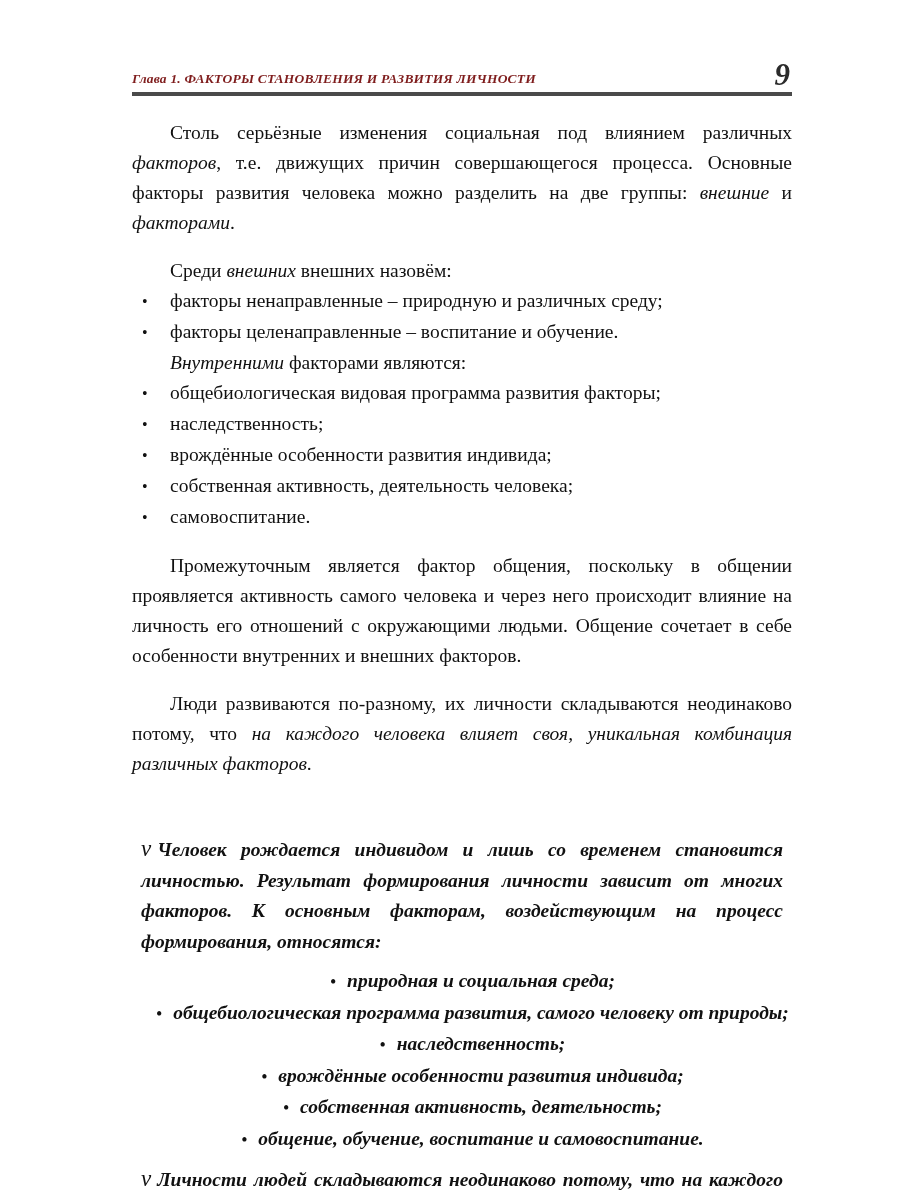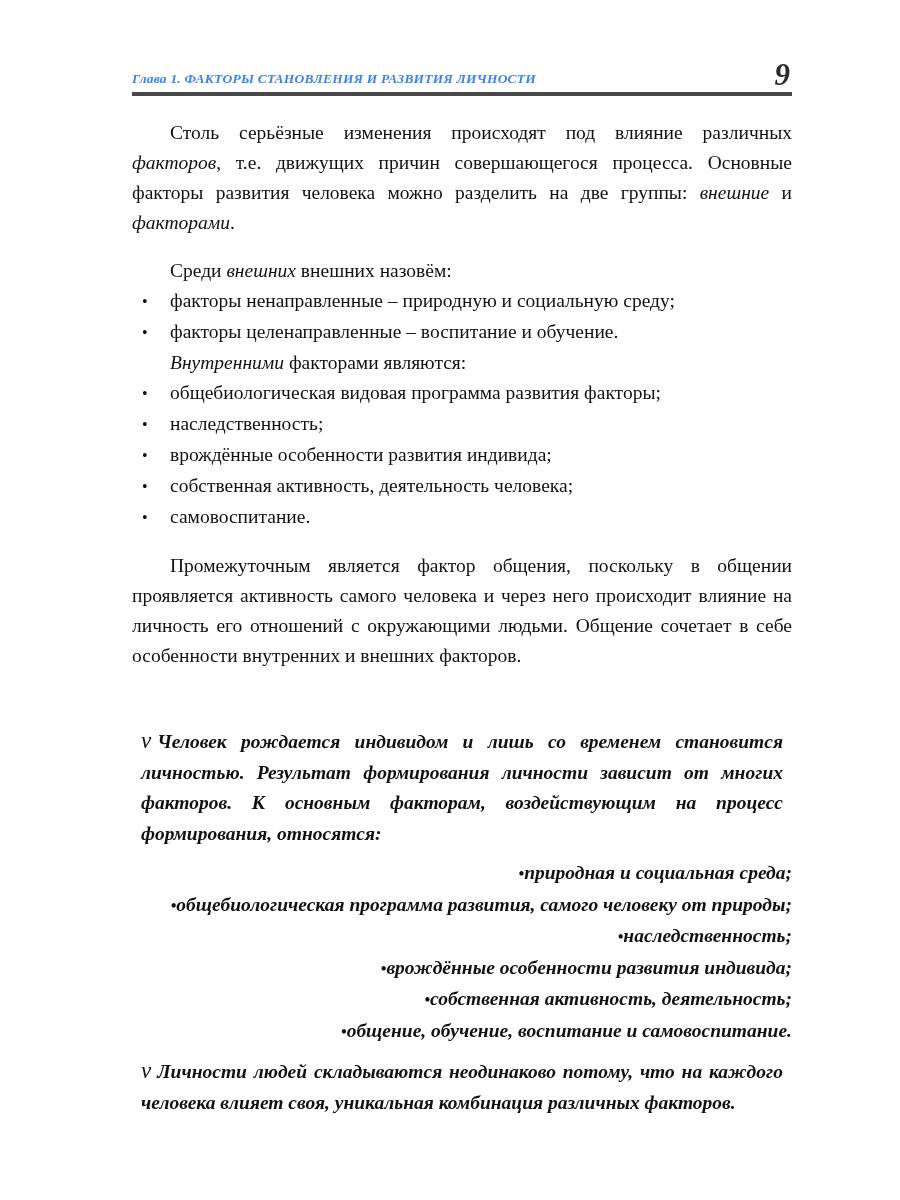--- a/index.html
+++ b/index.html
@@ -29,21 +29,21 @@
     height: 38px;
   }
   .chapter-title {
     font-family: "Liberation Serif", serif;
     font-style: italic;
     font-weight: bold;
     font-size: 13.5px;
     letter-spacing: 0.2px;
     text-transform: none;
     white-space: nowrap;
-    color: #3b82f6;
+    color: #7f1d1d;
     padding-bottom: 3px;
   }
   .folio {
     font-family: "Liberation Serif", serif;
     font-style: italic;
     font-weight: bold;
     font-size: 31px;
     line-height: 1;
     color: #2b2b2b;
     padding-right: 2px;
@@ -119,21 +119,21 @@
     display: inline-block;
   }
   .summary ul {
     list-style: none;
     margin: 0;
     padding: 0;
   }
   .summary ul li {
     padding-left: 38px;
     text-indent: -14px;
-    text-align: right;
+    text-align: center;
   }
   .summary ul li::before {
     content: "•";
     display: inline-block;
     width: 14px;
     font-size: 16px;
     font-weight: bold;
   }
 </style>
 </head>
@@ -142,43 +142,44 @@
 <div class="page">
 
   <div class="header-row">
     <div class="chapter-title">Глава 1. ФАКТОРЫ СТАНОВЛЕНИЯ И РАЗВИТИЯ ЛИЧНОСТИ</div>
     <div class="folio">9</div>
   </div>
   <div class="rule"></div>
 
   <div class="body">
 
-    <p class="para"><span>Столь серьёзные изменения происходят под влияние различ­ных </span><span class="it">факторов</span><span>, т.е. движущих причин совершающегося процесса. Основные факторы развития человека можно разделить на две группы: </span><span class="it">внешние</span><span> и </span><span class="it">факторами</span><span>.</span></p>
+    <p class="para"><span>Столь серьёзные изменения социальная под влиянием различ­ных </span><span class="it">факторов</span><span>, т.е. движущих причин совершающегося процесса. Основные факторы развития человека можно разделить на две группы: </span><span class="it">внешние</span><span> и </span><span class="it">факторами</span><span>.</span></p>
 
     <p class="lead-in"><span>Среди </span><span class="it">внешних</span><span> внешних назовём:</span></p>
 
     <ul class="bullets">
-      <li>факторы ненаправленные – природную и социальную среду;</li>
+      <li>факторы ненаправленные – природную и различных среду;</li>
       <li>факторы целенаправленные – воспитание и обучение.</li>
     </ul>
 
     <p class="sublead"><span class="it">Внутренними</span><span> факторами являются:</span></p>
 
     <ul class="bullets">
       <li>общебиологическая видовая программа развития факторы;</li>
       <li>наследственность;</li>
       <li>врождённые особенности развития индивида;</li>
       <li>собственная активность, деятельность человека;</li>
       <li>самовоспитание.</li>
     </ul>
 
     <div class="block-gap"></div>
 
     <p class="para">Промежуточным является фактор общения, поскольку в об­щении проявляется активность самого человека и через него про­исходит влияние на личность его отношений с окружающими людьми. Общение сочетает в себе особенности внутренних и внеш­них факторов.</p>
 
+    <p class="para"><span>Люди развиваются по-разному, их личности складываются неодинаково потому, что </span><span class="it">на каждого человека влияет своя, уни­кальная комбинация различных факторов</span><span>.</span></p>
 
   </div>
 
   <div class="big-gap"></div>
 
   <div class="summary">
     <p><span class="check">v</span><span>Человек рождается индивидом и лишь со временем становится личностью. Результат формирования личности зависит от мно­гих факторов. К основным факторам, воздействующим на процесс формирования, относятся:</span></p>
     <ul>
       <li>природная и социальная среда;</li>
       <li>общебиологическая программа развития, самого человеку от природы;</li>

